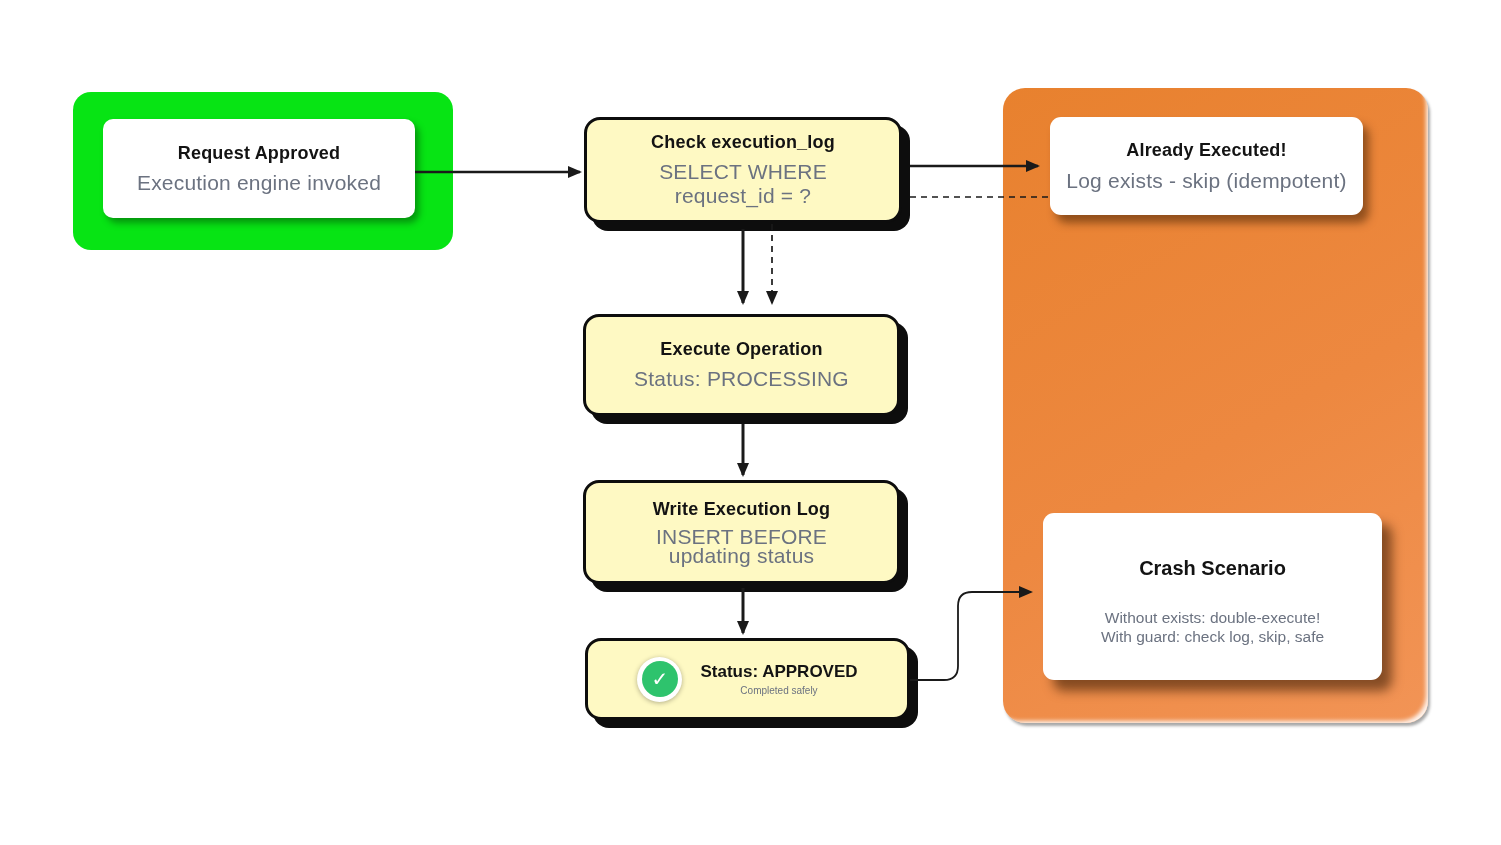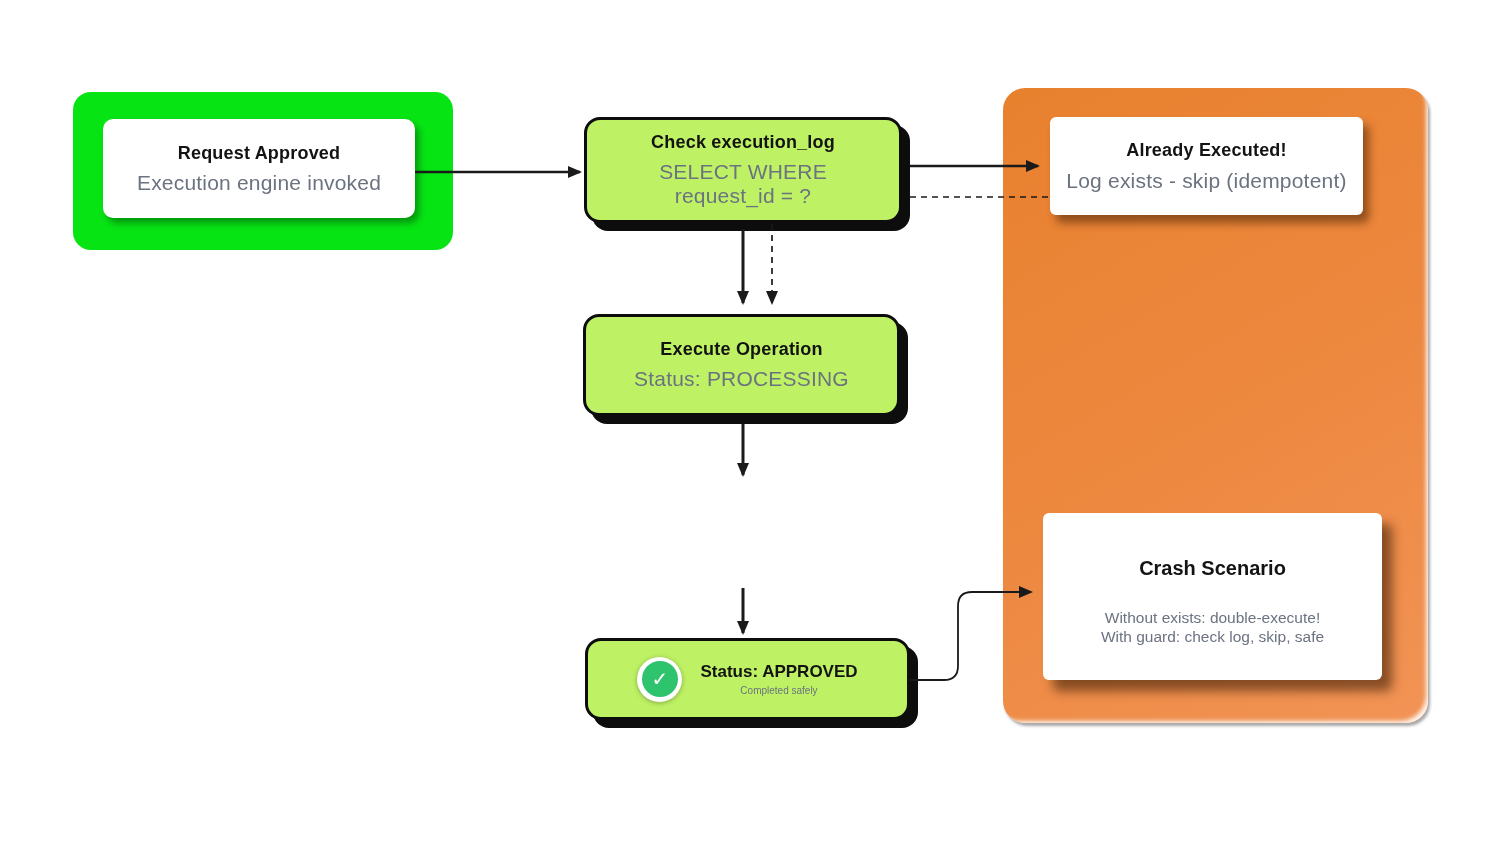--- a/index.html
+++ b/index.html
@@ -24,35 +24,35 @@
   .orange-panel {
     position:absolute; left:1003px; top:88px; width:425px; height:635px;
     background:linear-gradient(150deg,#E8812E 0%, #ED8840 55%, #F29456 100%);
     border-radius:22px;
     box-shadow:2px 3px 3px rgba(0,0,0,0.35),
                inset -6px -6px 4px -4px rgba(255,255,255,0.9);
   }
 
   
   .node {
-    position:absolute; background:#bef264;
+    position:absolute; background:#fef9c3;
     border:3px solid #0D0D0D; border-radius:16px;
     box-shadow:8px 8px 0 #0D0D0D;
     display:flex; flex-direction:column; align-items:center; justify-content:center;
     text-align:center; gap:7px; padding:8px 29px;
   }
   .node-check   { left:584px; top:117px; width:318px; height:106px; }
   .node-execute { left:583px; top:314px; width:317px; height:102px; }
   .node-write   { left:583px; top:480px; width:317px; height:104px; }
   .node-status  { left:585px; top:638px; width:325px; height:82px;
                   flex-direction:row; gap:18px; }
 
   
   .card {
-    position:absolute; background:#ffffff; border-radius:6px;
+    position:absolute; background:#ffffff; border-radius:11px;
     display:flex; flex-direction:column; align-items:center;
     text-align:center;
   }
   .card-already {
     left:1050px; top:117px; width:313px; height:98px;
     justify-content:center; gap:8px;
     box-shadow:6px 8px 9px rgba(55,25,0,0.5);
   }
   .card-crash {
     left:1043px; top:513px; width:339px; height:167px;
@@ -106,20 +106,24 @@
   <div class="node node-check">
     <div class="title">Check execution_log</div>
     <div class="subtitle">SELECT WHERE request_id = ?</div>
   </div>
 
   <div class="node node-execute">
     <div class="title">Execute Operation</div>
     <div class="subtitle">Status: PROCESSING</div>
   </div>
 
+  <div class="node node-write">
+    <div class="title">Write Execution Log</div>
+    <div class="subtitle sub-wrap">INSERT BEFORE updating status</div>
+  </div>
 
   <div class="node node-status">
     <div class="status-icon">
       <span class="inner">✓</span>
     </div>
     <div class="status-text">
       <div class="status-title">Status: APPROVED</div>
       <div class="status-sub">Completed safely</div>
     </div>
   </div>

